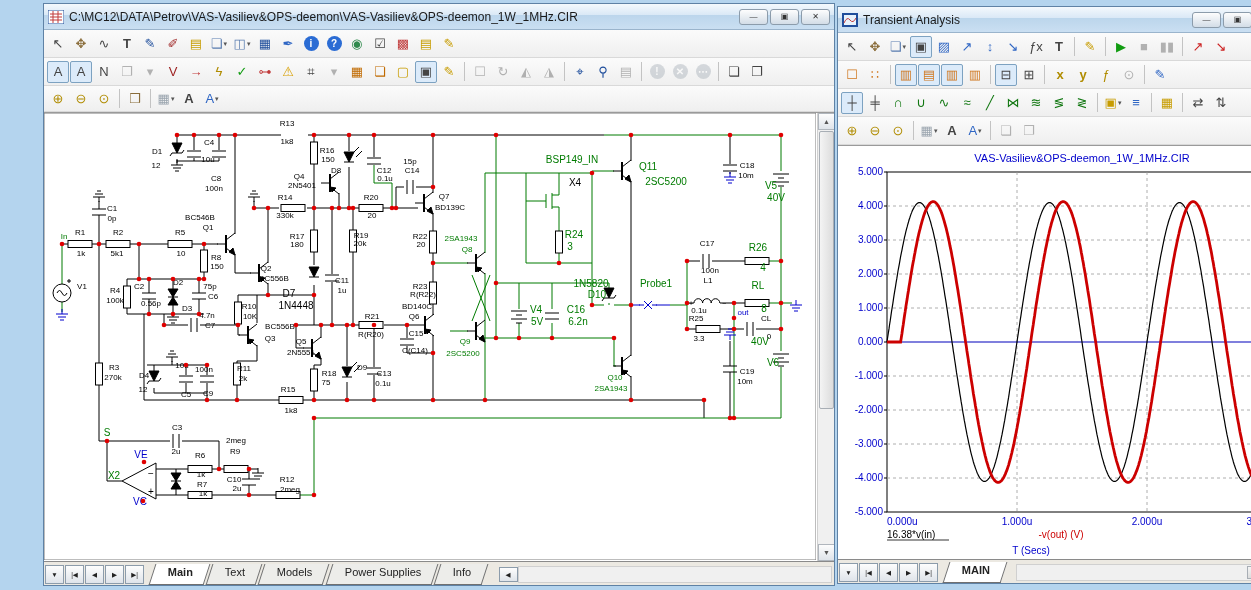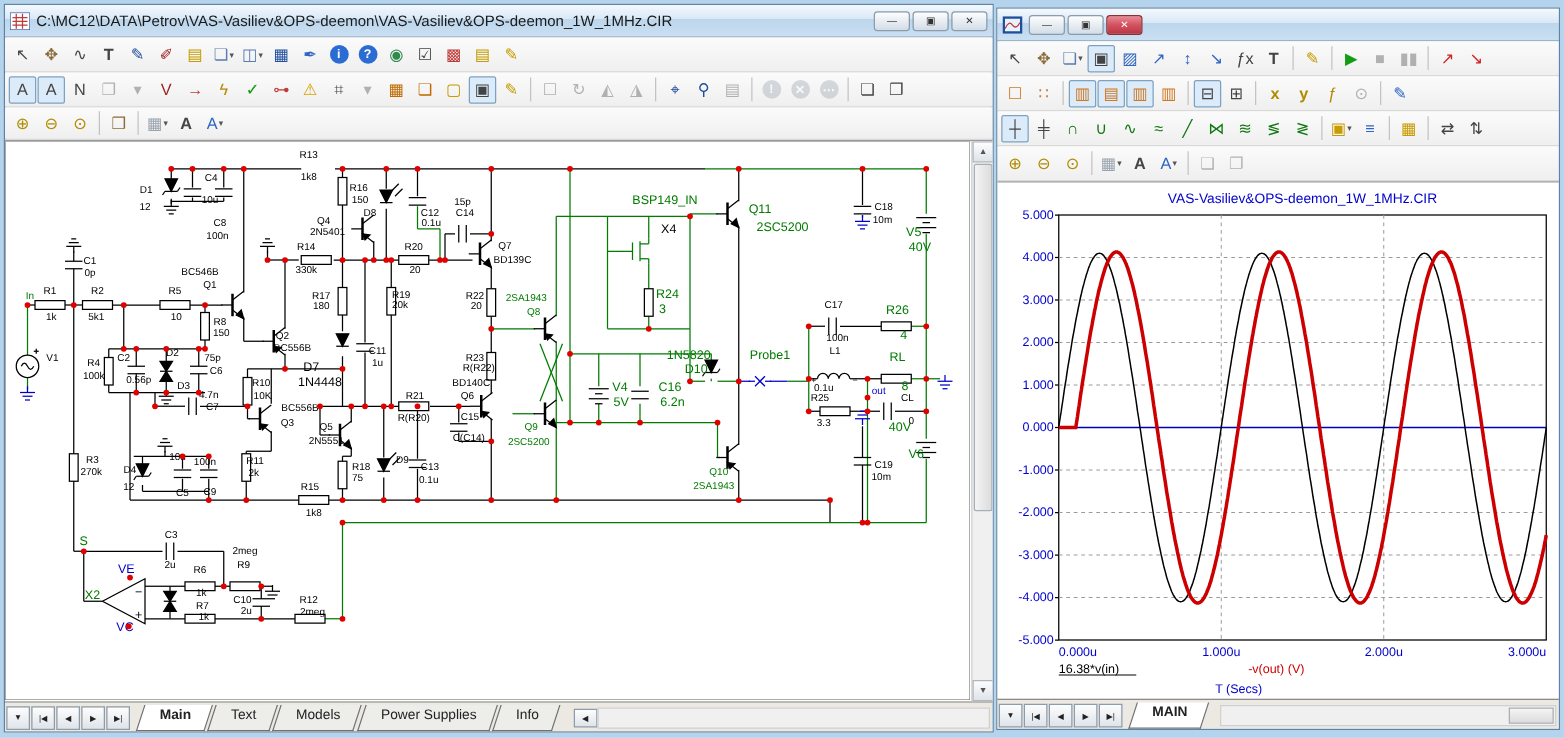--- a/index.html
+++ b/index.html
@@ -1,21 +1,21 @@
 <!DOCTYPE html>
 <html><head>
 <meta charset="utf-8">
 <style>
   * { margin:0; padding:0; box-sizing:border-box; }
   html,body { width:1251px; height:590px; overflow:hidden;
     font-family:"Liberation Sans", sans-serif; background:#b4d4ee; }
   #desktop { position:relative; width:1251px; height:590px; }
 
   .window { position:absolute; background:#ece9e2; border:1px solid #5f82a5;
-    box-shadow:0 0 0 1px #9cc0de inset; display:flex; flex-direction:column; }
+    box-shadow:0 0 0 1px #9cc0de inset; display:flex; flex-direction:column;margin-left:40px; }
   #win-left  { left:3px; top:3px;  width:792px; height:583px; }
   #win-right { left:797px; top:6px; width:451px; height:578px; }
 
   .titlebar { height:26px; flex:0 0 26px; display:flex; align-items:center; gap:5px;
     padding:0 4px; background:linear-gradient(#f4f9fd,#d9e8f6 45%,#bcd6ec 46%,#cadff2);
     border-bottom:1px solid #9ab4cc; }
   .titlebar .title { font-size:12px; color:#1a1a1a; white-space:nowrap; overflow:hidden; flex:1; }
   .app-icon { width:16px; height:14px; display:inline-block; }
   .winbtns { display:flex; gap:2px; }
   .wbtn { width:29px; height:16px; font-size:8px; line-height:14px; text-align:center;
@@ -1111,20 +1111,21 @@
 
   <section class="window" id="win-right">
     <header class="titlebar">
       <span class="app-icon">
         <svg width="16" height="14">
             <rect x="0" y="0" width="16" height="14" fill="#1f4e9c"></rect>
             <rect x="2" y="2" width="12" height="10" fill="#e8f2fc"></rect>
             <path d="M2 10 Q5 3 8 7 T14 5" stroke="#c03a3a" fill="none"></path>
           </svg>
       </span>
+      <span class="title">Transient Analysis</span>
       <span class="winbtns">
         <span class="wbtn">—</span>
         <span class="wbtn">▣</span>
         <span class="wbtn close-red">✕</span>
       </span>
     </header>
     <div class="tbrow r-tb" id="r-tb1">
         <span class="tbtn" title="select-cursor">
           <span>↖</span>
         </span>

